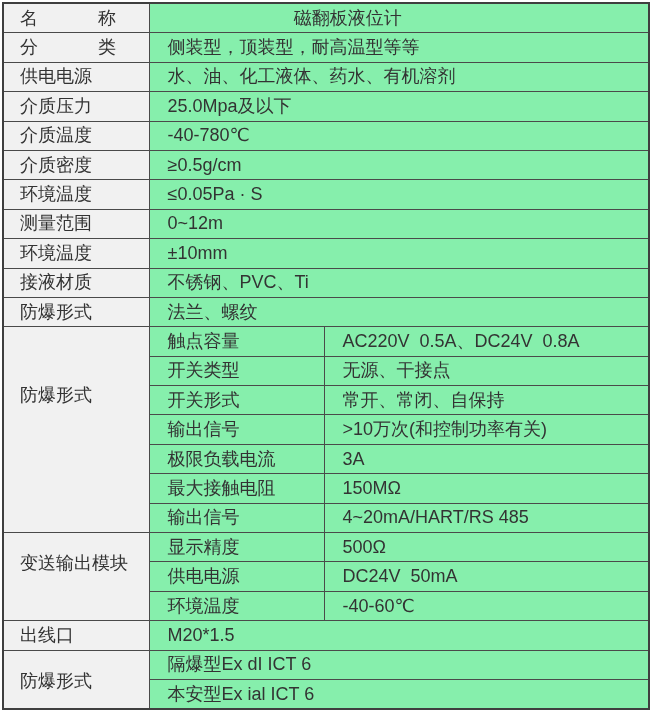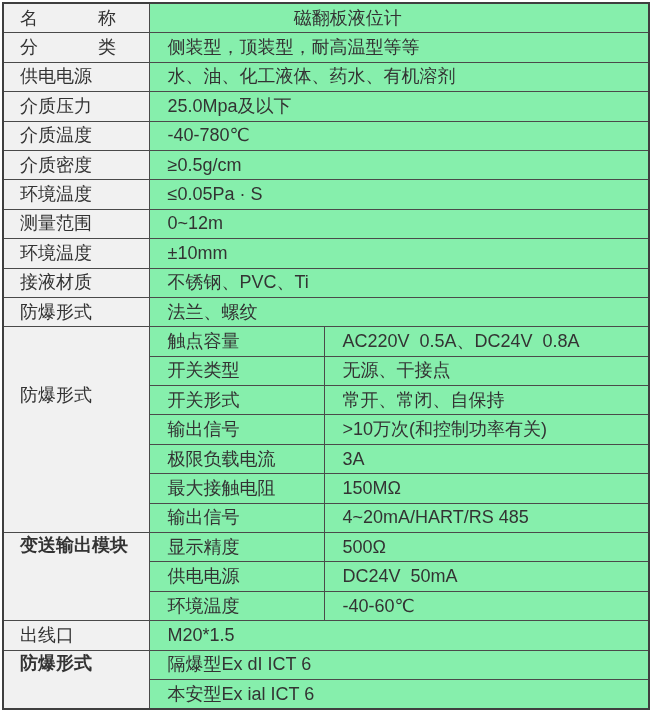--- a/index.html
+++ b/index.html
@@ -19,21 +19,21 @@
     border:1px solid #4a4a4a;
     font-size:18px;color:#333333;line-height:21px;
     height:28.4px;
     padding:0 4px 0 18px;
     white-space:pre-wrap;overflow:hidden;
     vertical-align:middle;
   }
   td.lbl{background:#f1f1f1;padding-left:16px;}
   td.val,td.sub{background:#86efac;}
   td.center{text-align:center;padding-left:6px;padding-right:108px;}
-  td.merge-top{vertical-align:top;padding-top:2px;font-weight:bold;}
+  td.merge-top{vertical-align:top;padding-top:20px;}
   td.merge-alarm{vertical-align:top;padding-top:58px;}
   .spread{display:inline-flex;width:96px;justify-content:space-between;}
 </style>
 </head>
 <body>
 
 <table class="spec">
   <colgroup>
       <col class="c1">
       <col class="c2">

